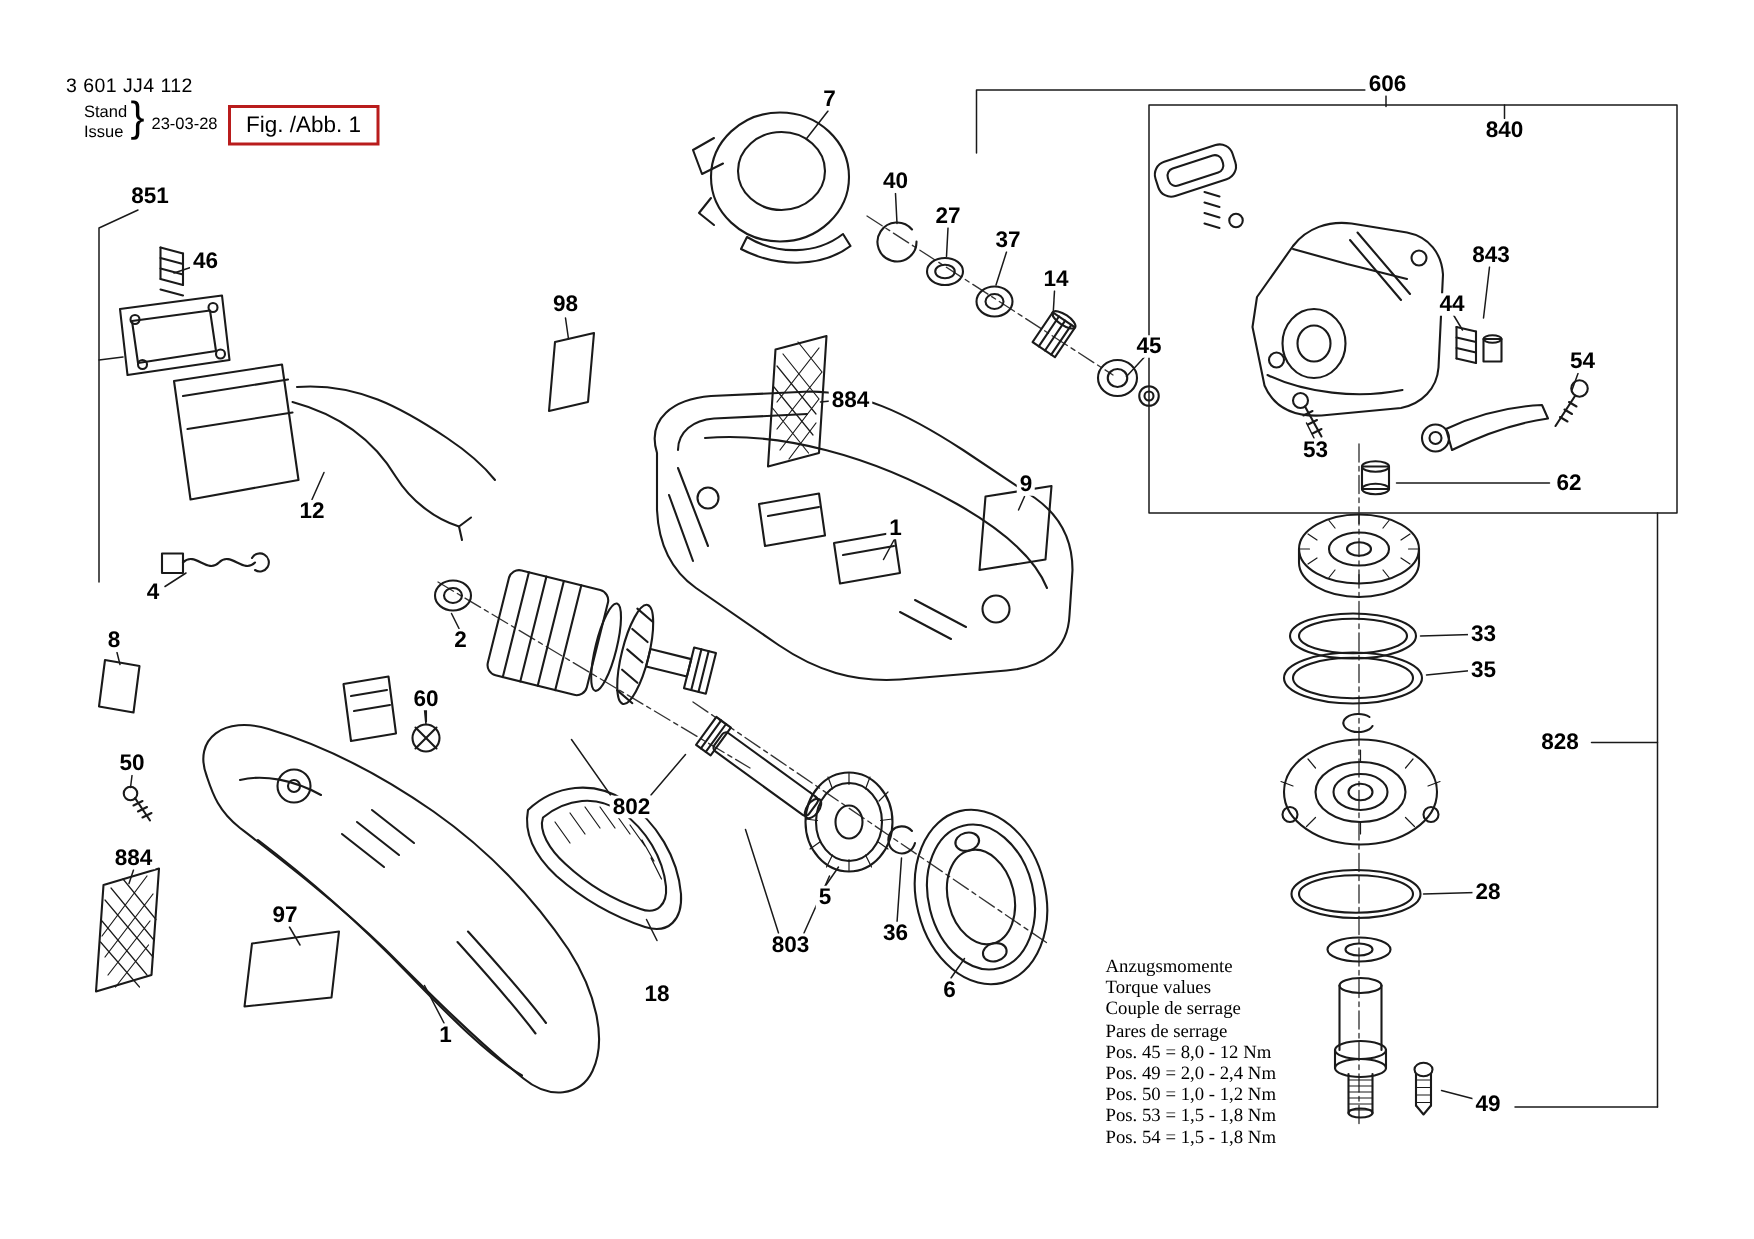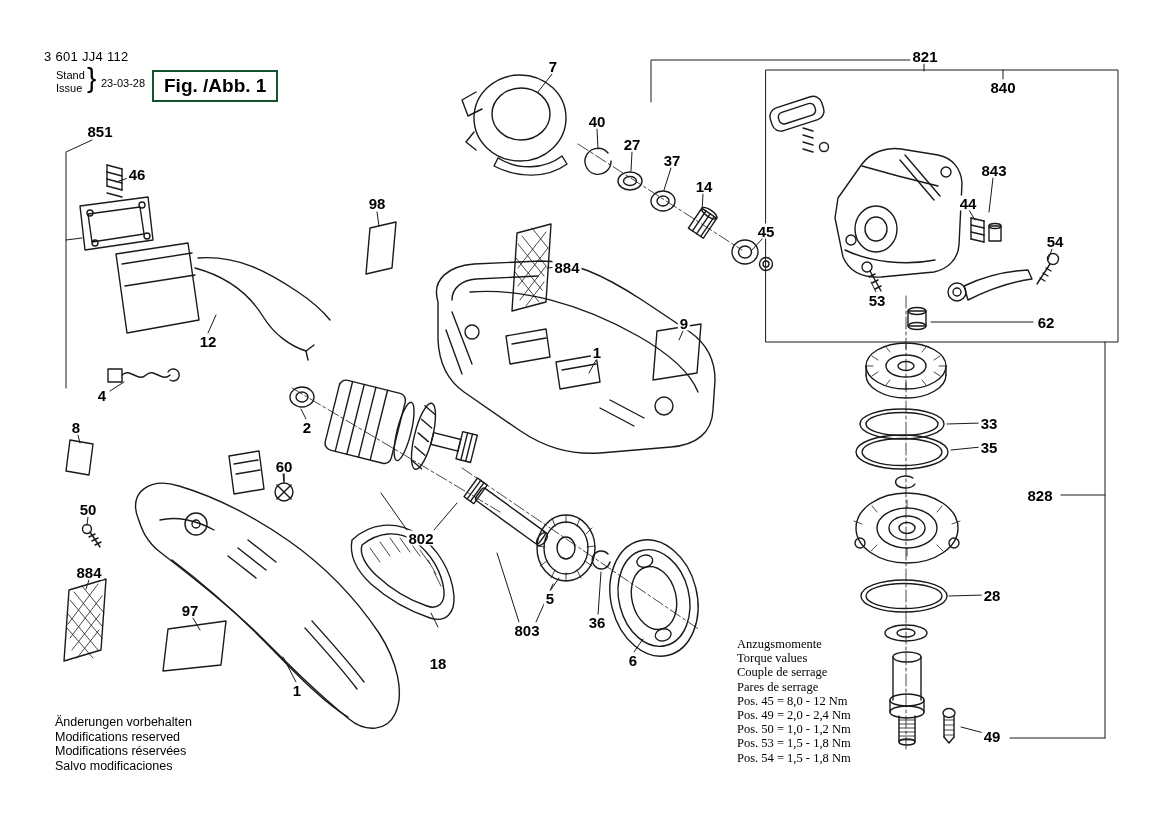--- a/index.html
+++ b/index.html
@@ -6,21 +6,21 @@
   html,body { background:#ffffff; }
   body { font-family:"Liberation Sans", sans-serif; color:#000; }
   .canvas { position:relative; width:1169px; height:826px; background:#ffffff; overflow:hidden; }
   .layer { position:absolute; inset:0; }
   .abs { position:absolute; }
   .part-label { position:absolute; transform:translate(-50%,-50%); font-weight:bold; font-size:15px; line-height:1; background:#ffffff; padding:0 2px; white-space:nowrap; }
   .doc-number { font-size:13px; letter-spacing:.3px; }
   .stand-issue div { font-size:11px; line-height:13px; }
   .brace { font-size:28px; font-weight:400; line-height:26px; }
   .date { font-size:11px; }
-  .fig-box { border:2px solid #14532d; padding:3px 10px; font-weight:bold; font-size:19px; background:#fff; }
+  .fig-box { border:2px solid #b91c1c; padding:3px 10px; font-weight:normal; font-size:15px; background:#fff; }
   .notes div { font-size:12.5px; line-height:14.5px; }
   .torque div { font-size:12.5px; line-height:14.2px;font-family:Liberation Serif, serif; }
   svg .p { fill:none; stroke:#1a1a1a; stroke-width:1.4; stroke-linecap:round; stroke-linejoin:round; }
   svg .thin { stroke-width:1; }
   svg .hatch { stroke-width:0.8; }
   svg .axis { stroke:#333; stroke-width:0.9; stroke-dasharray:12 3 3 3; }
 </style>
 </head>
 <body>
 
@@ -373,38 +373,32 @@
   <div class="part-label" style="left:704px;top:186px">14</div>
   <div class="part-label" style="left:567px;top:267px">884</div>
   <div class="part-label" style="left:684px;top:323px">9</div>
   <div class="part-label" style="left:597px;top:352px">1</div>
   <div class="part-label" style="left:527px;top:630px">803</div>
   <div class="part-label" style="left:550px;top:598px">5</div>
   <div class="part-label" style="left:597px;top:622px">36</div>
   <div class="part-label" style="left:633px;top:660px">6</div>
   <div class="part-label" style="left:766px;top:231px">45</div>
   <div class="part-label" style="left:877px;top:300px">53</div>
-  <div class="part-label" style="left:925px;top:56px">821</div>
+  <div class="part-label" style="left:925px;top:56px">606</div>
   <div class="part-label" style="left:1003px;top:87px">840</div>
   <div class="part-label" style="left:994px;top:170px">843</div>
   <div class="part-label" style="left:968px;top:203px">44</div>
   <div class="part-label" style="left:1055px;top:241px">54</div>
   <div class="part-label" style="left:1046px;top:322px">62</div>
   <div class="part-label" style="left:989px;top:423px">33</div>
   <div class="part-label" style="left:989px;top:447px">35</div>
   <div class="part-label" style="left:1040px;top:495px">828</div>
   <div class="part-label" style="left:992px;top:595px">28</div>
   <div class="part-label" style="left:992px;top:736px">49</div>
 
-  <div class="abs notes" style="left:55px;top:715px">
-    <div>Änderungen vorbehalten</div>
-    <div>Modifications reserved</div>
-    <div>Modifications réservées</div>
-    <div>Salvo modificaciones</div>
-  </div>
 
   <div class="abs torque" style="left:737px;top:637px">
     <div>Anzugsmomente</div>
     <div>Torque values</div>
     <div>Couple de serrage</div>
     <div>Pares de serrage</div>
     <div>Pos.  45 = 8,0 - 12  Nm</div>
     <div>Pos.  49 = 2,0 - 2,4 Nm</div>
     <div>Pos.  50 = 1,0 - 1,2 Nm</div>
     <div>Pos.  53 = 1,5 - 1,8 Nm</div>

